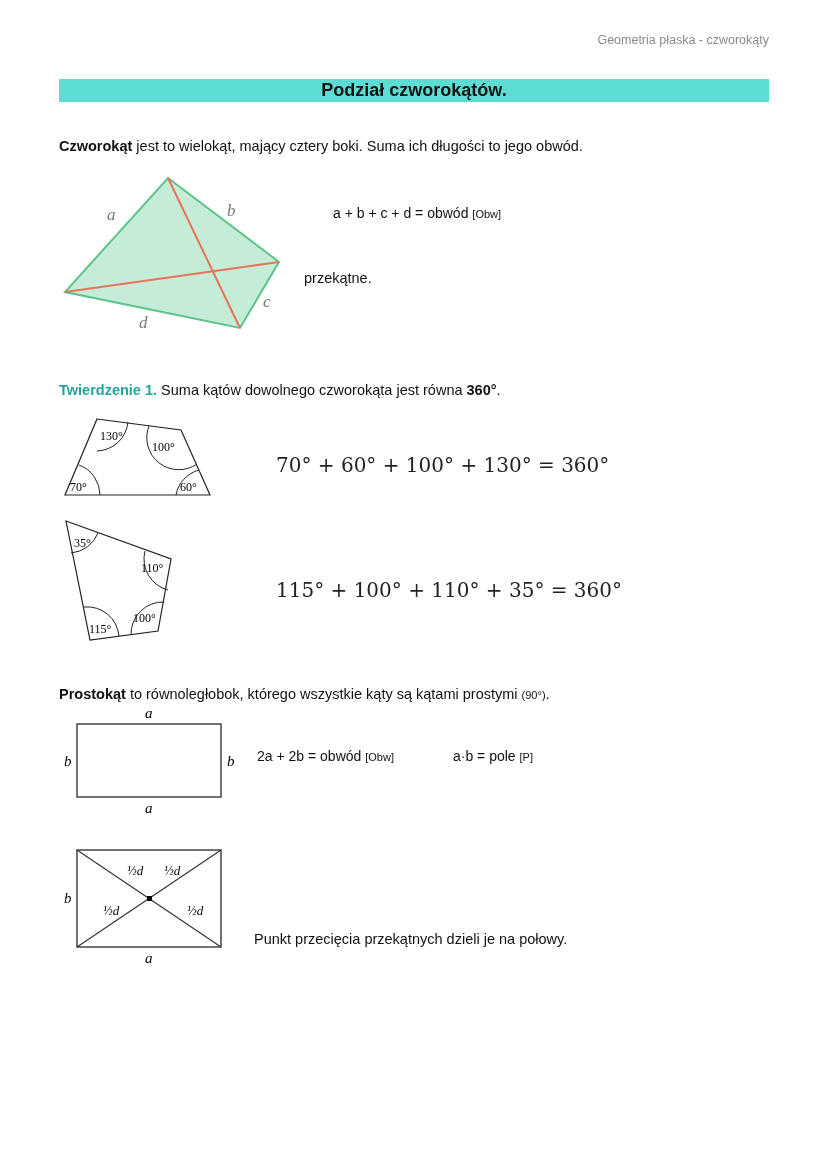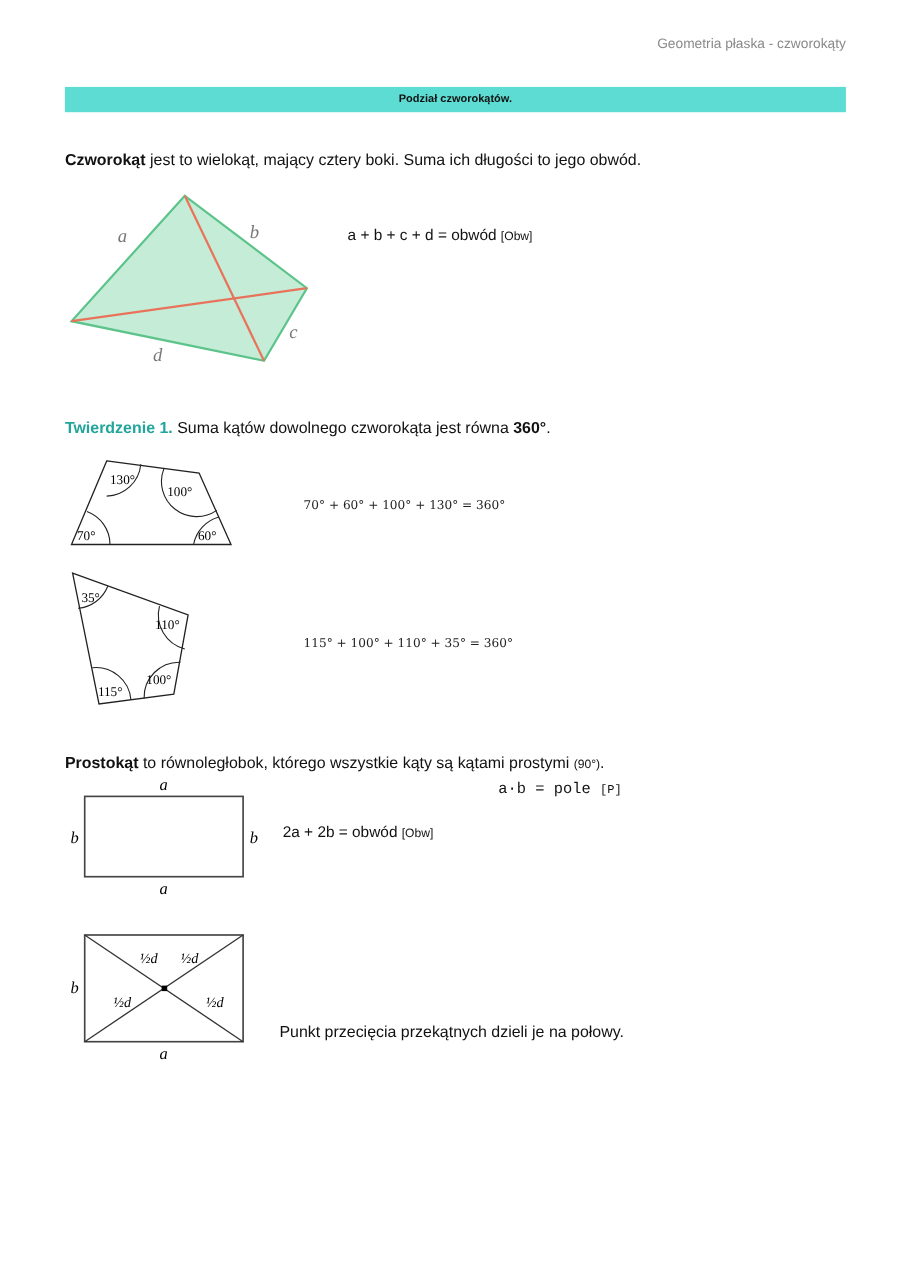--- a/index.html
+++ b/index.html
@@ -2,25 +2,25 @@
 <html><head>
 <meta charset="utf-8">
 <style>
   html, body { margin: 0; padding: 0; background: #ffffff; }
   body { width: 828px; height: 1171px; position: relative; overflow: hidden;
          font-family: "Liberation Sans", sans-serif; color: #111; }
   .abs { position: absolute; }
   .header-note { right: 59px; top: 33px; font-size: 12.5px; color: #8a8a8a; }
   .banner { left: 59px; top: 79px; width: 710px; height: 23px; background: #5cdcd3;
             display: flex; align-items: center; justify-content: center;
-            font-weight: bold; font-size: 10px; color: #111; }
+            font-weight: bold; font-size: 18px; color: #111; }
   .para { font-size: 14.5px; line-height: 22px; color: #111; }
   .small { font-size: 11px; }
   .teal { color: #2aa198; color: #22a59b; font-weight: bold; }
-  .math { font-family: "DejaVu Serif", serif; font-size: 11px; color: #222; }
+  .math { font-family: "DejaVu Serif", serif; font-size: 20px; color: #222; }
   svg text { font-family: "Liberation Serif", serif; }
 </style>
 </head>
 <body>
 
 <div class="abs header-note">Geometria płaska - czworokąty</div>
 
 <div class="abs banner">
   <span>Podział czworokątów.</span>
 </div>
@@ -32,25 +32,26 @@
 <svg class="abs" style="left:55px; top:170px;" width="240" height="170">
   <polygon points="113,8 224,92 185,158 10,122" fill="#c5ecd6" stroke="#5cc48a" stroke-width="2"></polygon>
   <line x1="113" y1="8" x2="185" y2="158" stroke="#e8735a" stroke-width="2"></line>
   <line x1="10" y1="122" x2="224" y2="92" stroke="#e8735a" stroke-width="2"></line>
   <text x="52" y="50" font-size="17" fill="#777" font-style="italic">a</text>
   <text x="172" y="46" font-size="17" fill="#777" font-style="italic">b</text>
   <text x="208" y="137" font-size="17" fill="#777" font-style="italic">c</text>
   <text x="84" y="158" font-size="17" fill="#777" font-style="italic">d</text>
 </svg>
 
-<div class="abs para" style="left:316px; top:202px; font-size:14px;">
+<div class="abs para" style="left:333px; top:202px; font-size:14px;">
   <span>a + b + c + d = obwód </span><span class="small">[Obw]</span>
 </div>
 
 <div class="abs para" style="left:304px; top:267px; width:470px;">
+  <div>przekątne.</div>
 </div>
 
 <div class="abs para" style="left:59px; top:379px;text-align:right;">
   <span class="teal">Twierdzenie 1.</span><span> Suma kątów dowolnego czworokąta jest równa </span><b>360°</b><span>.</span>
 </div>
 
 <svg class="abs" style="left:60px; top:415px;" width="160" height="88">
   <polygon points="37,4 121,15 150,80 5,80" fill="none" stroke="#222" stroke-width="1.2"></polygon>
   <path d="M 68,7 A 32 32 0 0 1 37,36" fill="none" stroke="#222" stroke-width="1"></path>
   <path d="M 89,11 A 32 32 0 0 0 137,49" fill="none" stroke="#222" stroke-width="1"></path>
@@ -84,21 +85,21 @@
   <rect x="22" y="22" width="144" height="73" fill="none" stroke="#444" stroke-width="1.5"></rect>
   <text x="90" y="16" font-size="15" font-style="italic">a</text>
   <text x="90" y="111" font-size="15" font-style="italic">a</text>
   <text x="9" y="64" font-size="15" font-style="italic">b</text>
   <text x="172" y="64" font-size="15" font-style="italic">b</text>
 </svg>
 
 <div class="abs para" style="left:257px; top:745px; font-size:14px;">
   <span>2a + 2b = obwód </span><span class="small">[Obw]</span>
 </div>
-<div class="abs para" style="left:453px; top:707px; font-size:14px;font-family:Liberation Mono, monospace;">
+<div class="abs para" style="left:453px; top:745px; font-size:14px;">
   <span>a·b = pole </span><span class="small">[P]</span>
 </div>
 
 <svg class="abs" style="left:55px; top:843px;" width="200" height="125">
   <rect x="22" y="7" width="144" height="97" fill="none" stroke="#444" stroke-width="1.5"></rect>
   <line x1="22" y1="7" x2="166" y2="104" stroke="#333" stroke-width="1.2"></line>
   <line x1="22" y1="104" x2="166" y2="7" stroke="#333" stroke-width="1.2"></line>
   <rect x="92" y="53" width="5" height="5" fill="#000"></rect>
   <text x="72" y="32" font-size="13" font-style="italic">½d</text>
   <text x="109" y="32" font-size="13" font-style="italic">½d</text>

